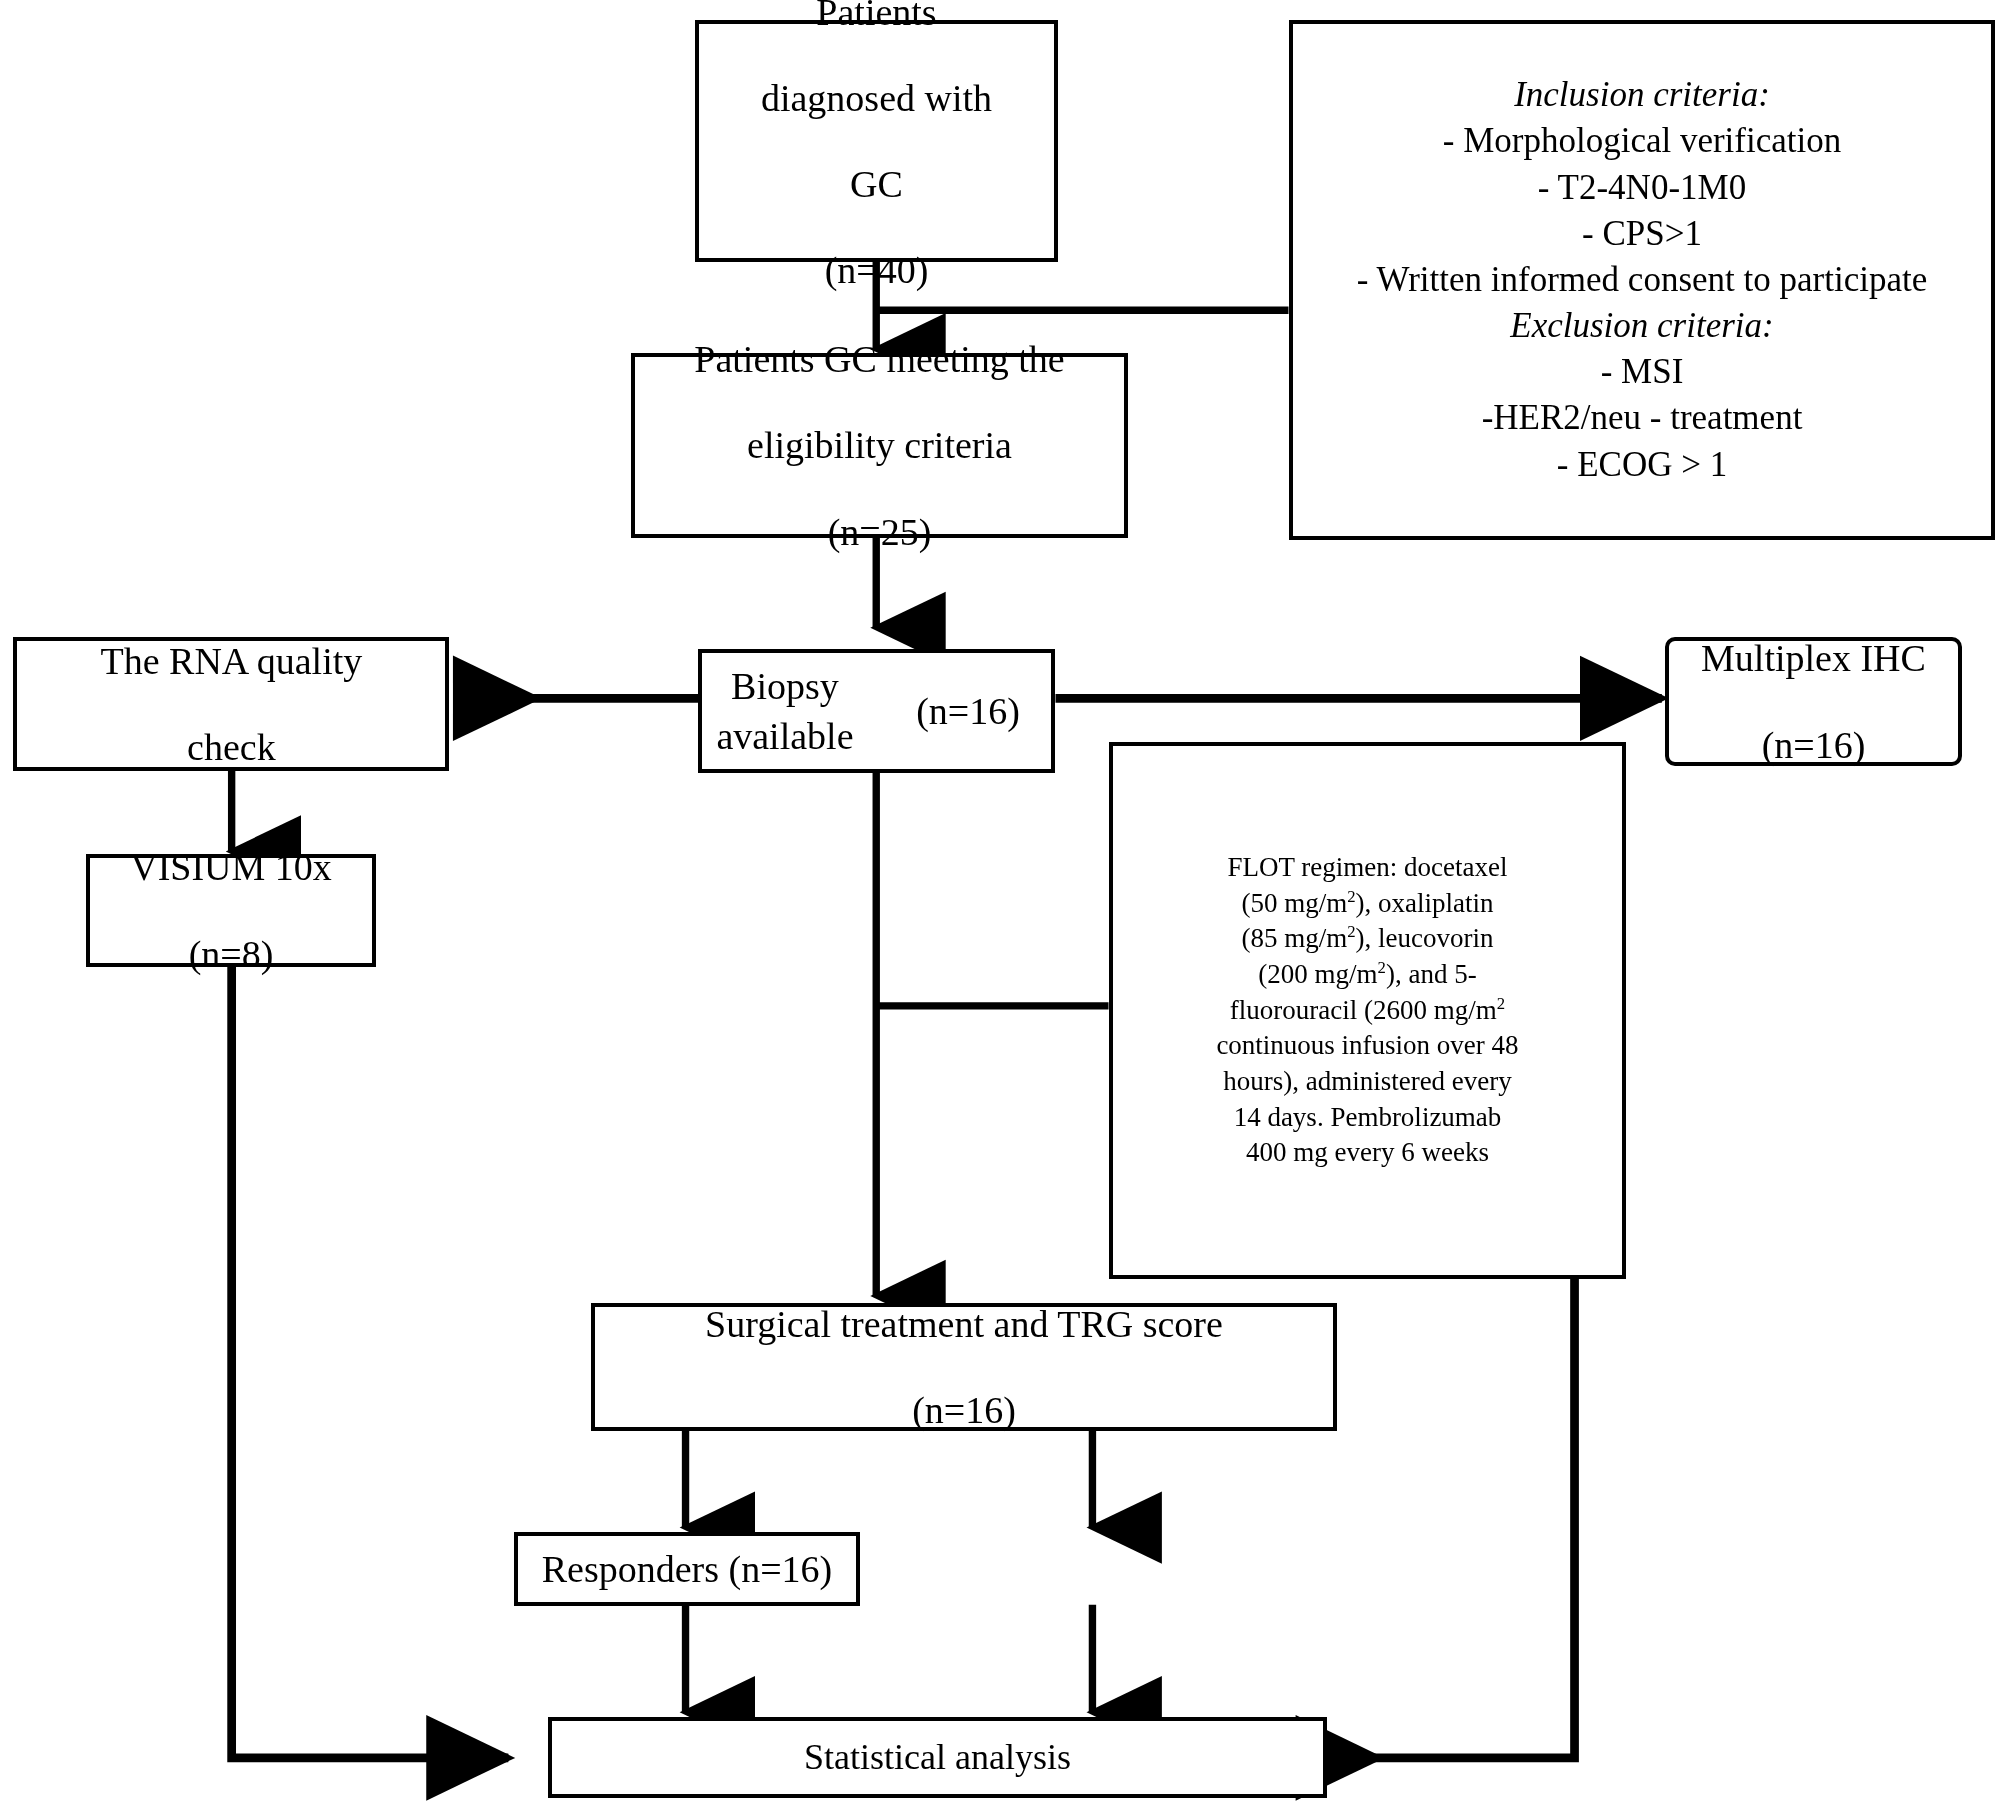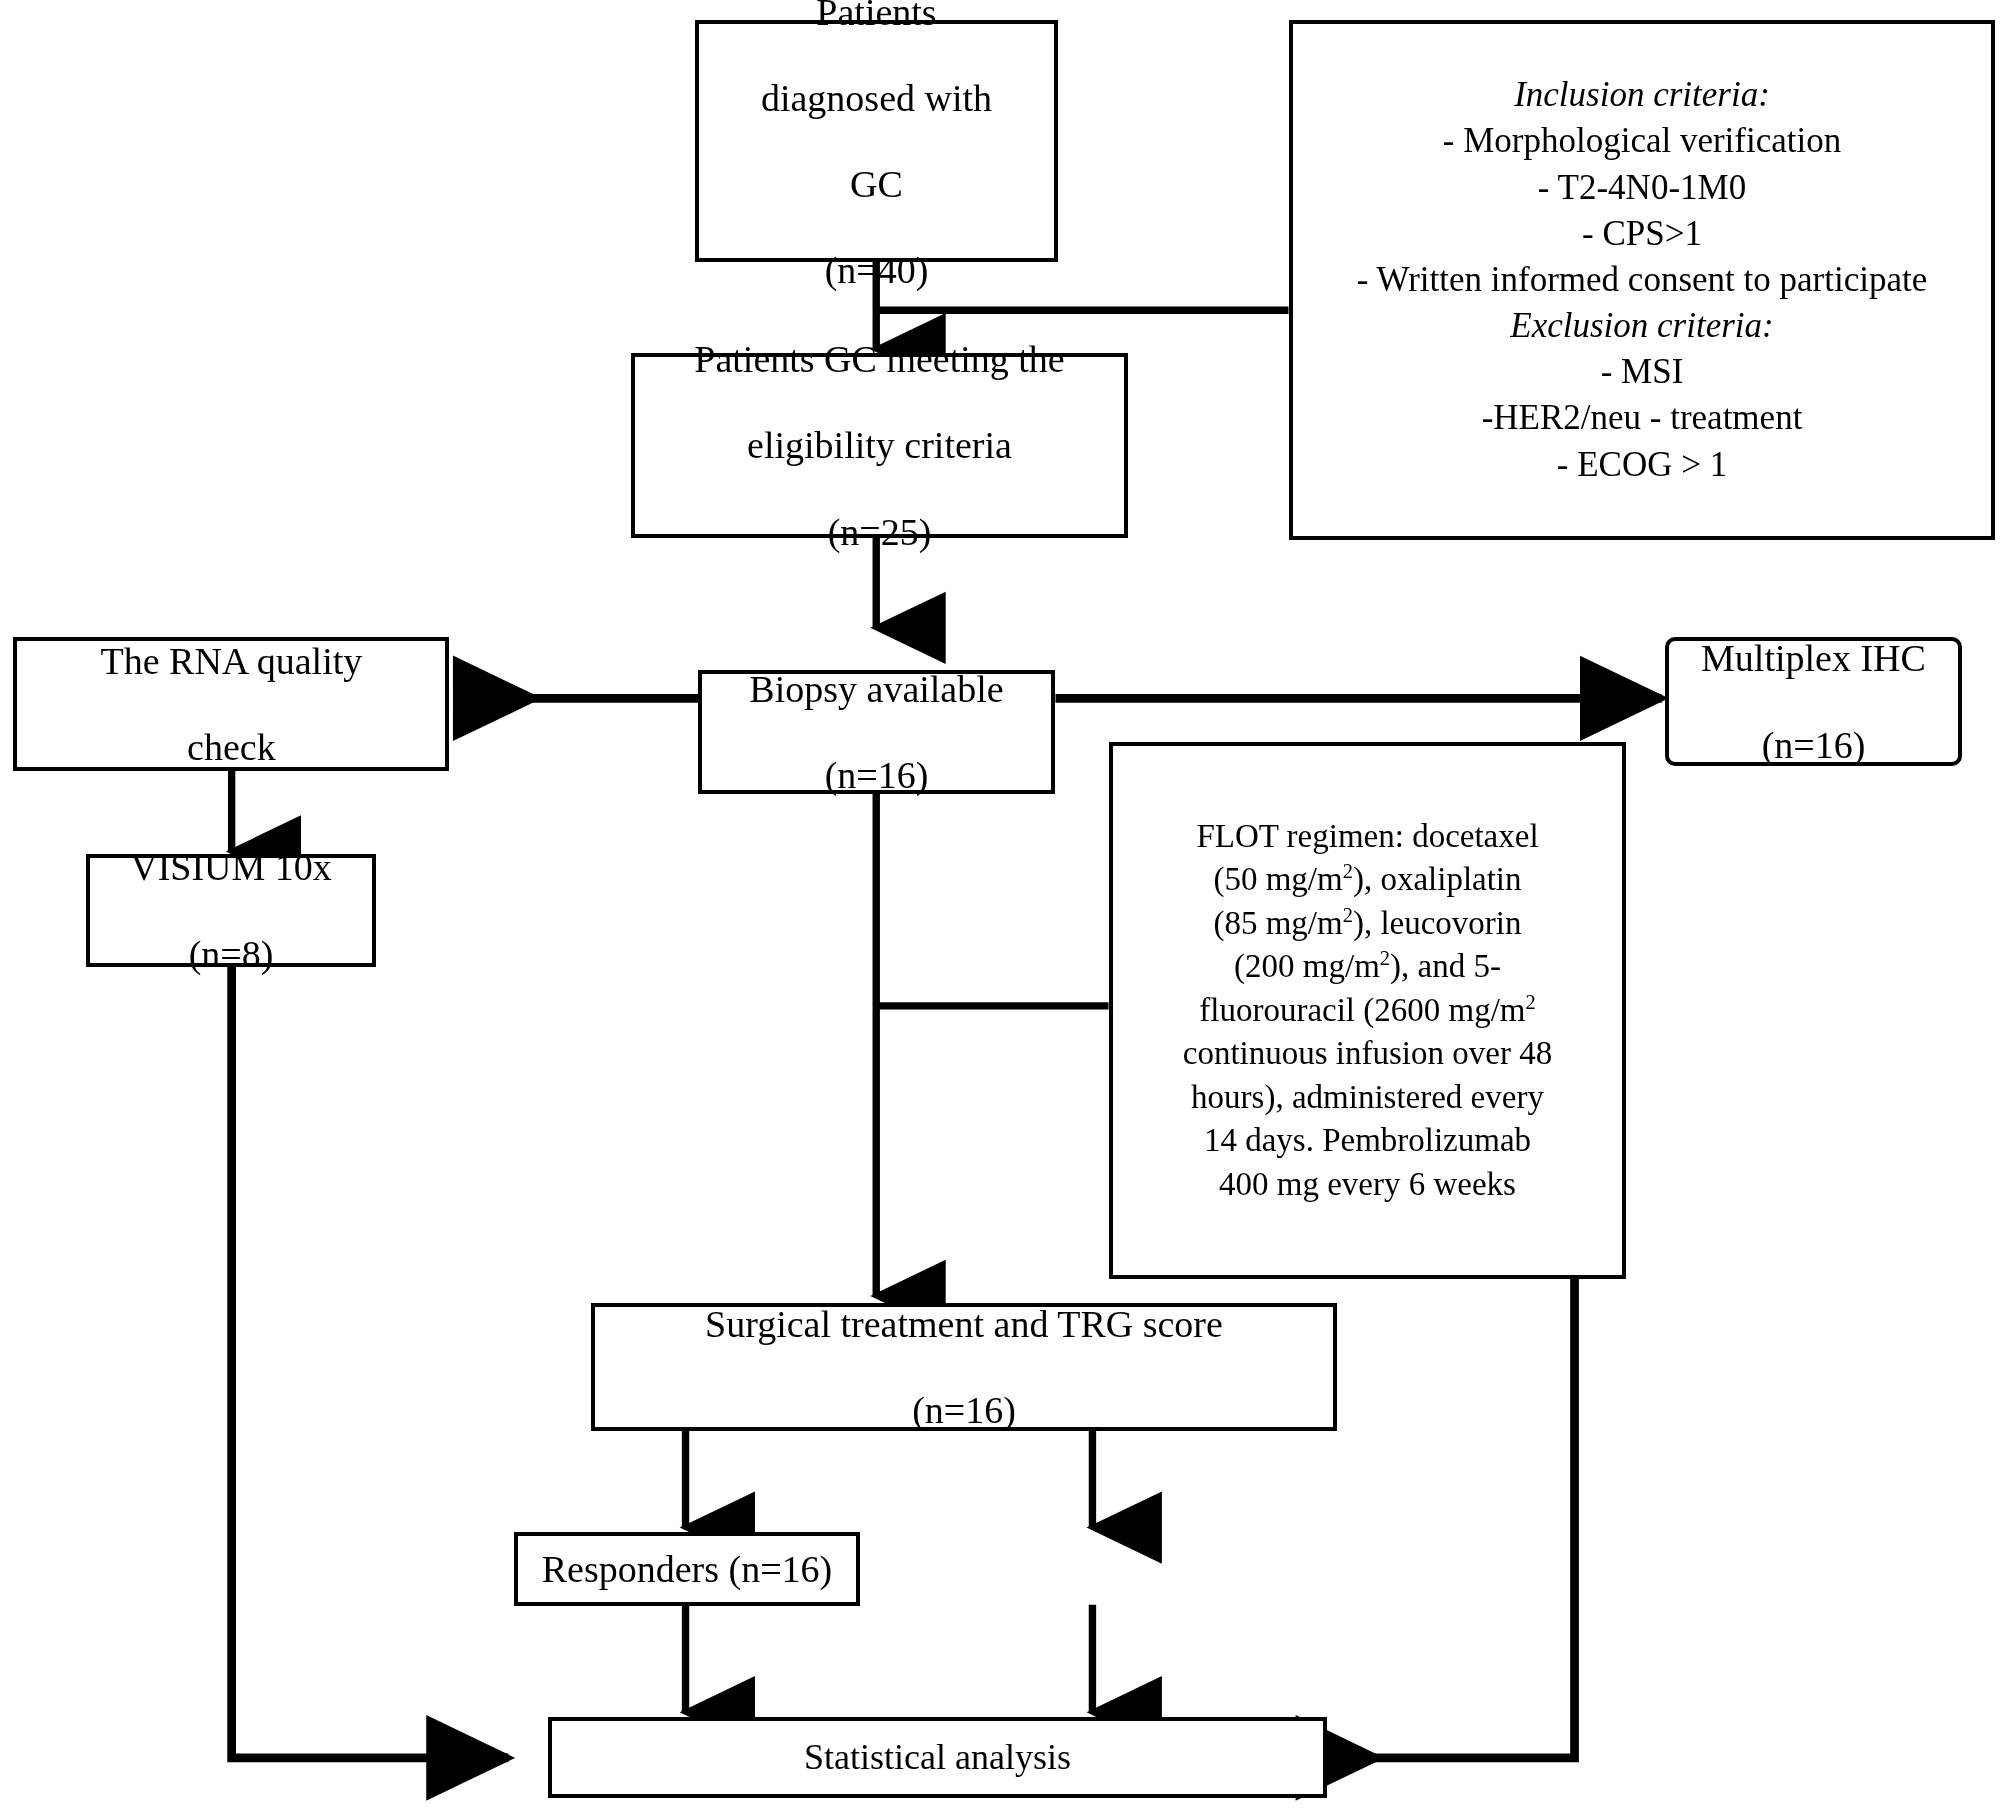--- a/index.html
+++ b/index.html
@@ -35,21 +35,21 @@
     line-height: 1.32;
     padding: 4px 9.4px;
   }
   .node .txt {
     display: block;
     width: 100%;
   }
   .fs-large { font-size: 38px; gap: 36px; }
   .fs-mid   { font-size: 36px; margin-left: 28px; }
   .fs-crit  { font-size: 35px; }
-  .fs-flot  { font-size: 33px; }
+  .fs-flot  { font-size: 27px; }
   .ital { font-style: italic; }
   .crit-line { display: block; }
   sup { font-size: 0.62em; vertical-align: super; line-height: 0; }
 </style>
 </head>
 <body>
 
 <div id="canvas">
 
   <svg class="wires" viewBox="0 0 3001 2703">
@@ -145,21 +145,21 @@
     <span class="txt">Patients GC meeting the</span>
     <span class="txt">eligibility criteria</span>
     <span class="txt">(n=25)</span>
   </div>
 
   <div class="node fs-large" style="left:13.4px; top:637px; width:436px; height:134px; flex-direction:column;">
     <span class="txt">The RNA quality</span>
     <span class="txt">check</span>
   </div>
 
-  <div class="node fs-large" style="left:698px; top:670px; width:357px; height:124px; flex-direction:column;">
+  <div class="node fs-large" style="left:698px; top:649px; width:357px; height:124px; flex-direction:row;">
     <span class="txt">Biopsy available</span>
     <span class="txt">(n=16)</span>
   </div>
 
   <div class="node fs-large" style="left:1665px; top:637px; width:297px; height:129px; flex-direction:column;border-radius:10px;">
     <span class="txt">Multiplex IHC</span>
     <span class="txt">(n=16)</span>
   </div>
 
   <div class="node fs-large" style="left:86px; top:854px; width:290px; height:113px; flex-direction:column;">

